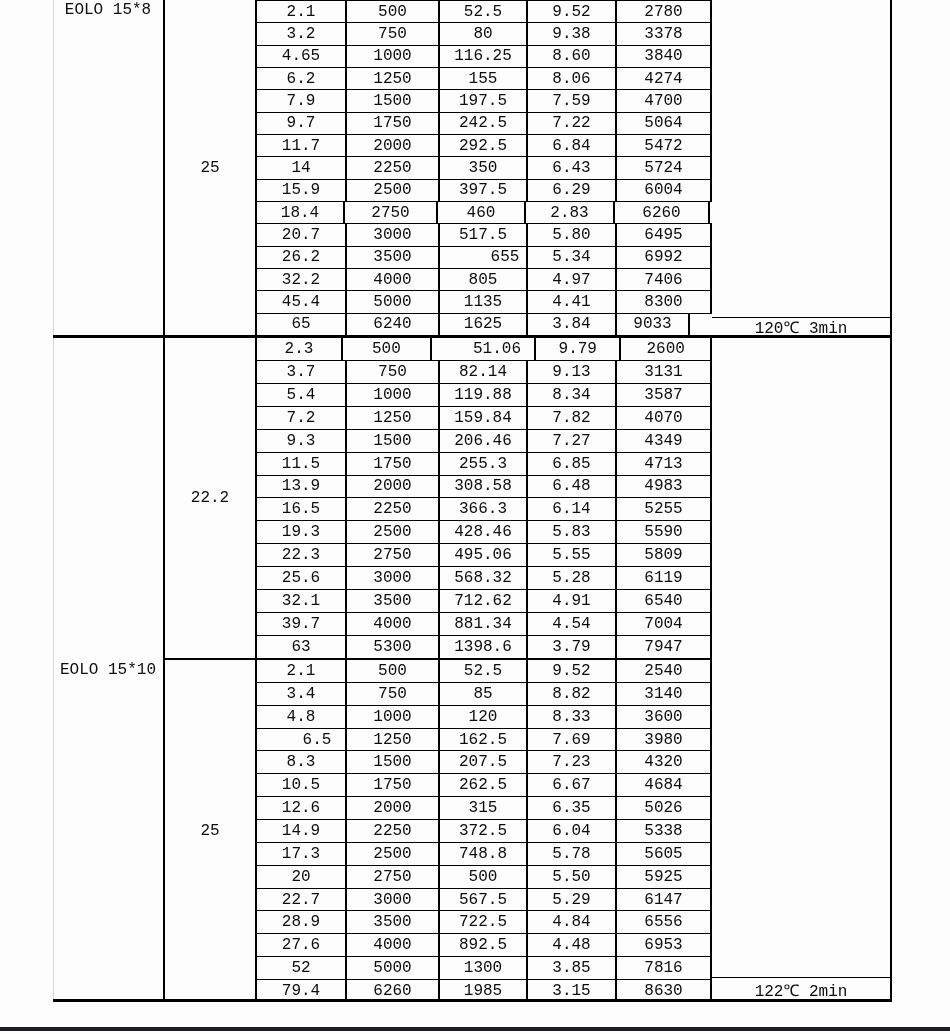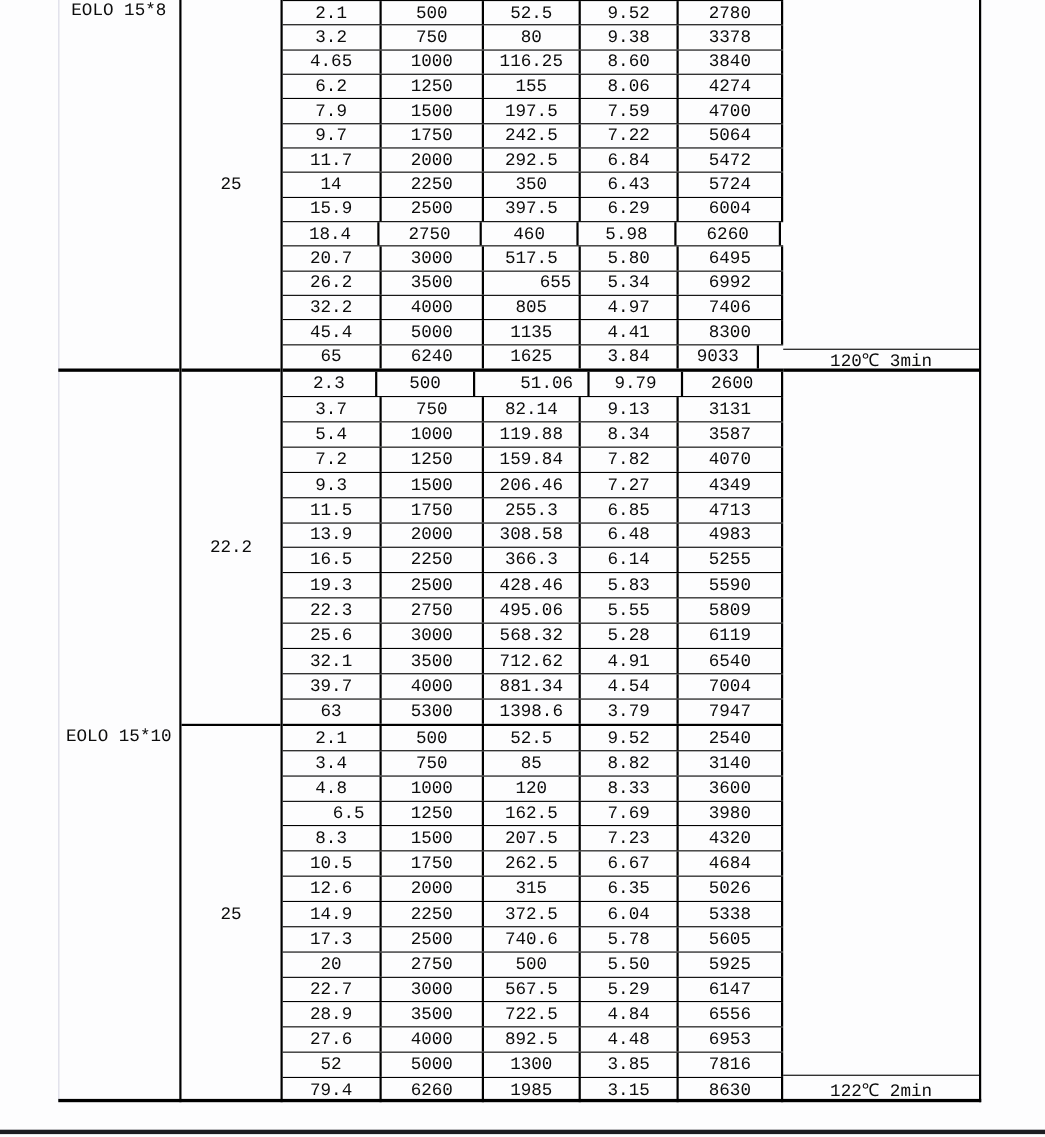--- a/index.html
+++ b/index.html
@@ -121,21 +121,21 @@
             <div class="dcell" style="width: 90px;">15.9</div>
             <div class="dcell" style="width: 93px;">2500</div>
             <div class="dcell" style="width: 88px;">397.5</div>
             <div class="dcell" style="width: 89px;">6.29</div>
             <div class="dcell" style="width: 95px;">6004</div>
           </div>
           <div class="drow">
             <div class="dcell" style="width: 88px;">18.4</div>
             <div class="dcell" style="width: 93px;">2750</div>
             <div class="dcell" style="width: 88px;">460</div>
-            <div class="dcell" style="width: 89px;">5.98</div>
+            <div class="dcell" style="width: 89px;">2.83</div>
             <div class="dcell" style="width: 95px;">6260</div>
           </div>
           <div class="drow">
             <div class="dcell" style="width: 90px;">20.7</div>
             <div class="dcell" style="width: 93px;">3000</div>
             <div class="dcell" style="width: 88px;">517.5</div>
             <div class="dcell" style="width: 89px;">5.80</div>
             <div class="dcell" style="width: 95px;">6495</div>
           </div>
           <div class="drow">
@@ -320,21 +320,21 @@
           <div class="drow">
             <div class="dcell" style="width: 90px;">14.9</div>
             <div class="dcell" style="width: 93px;">2250</div>
             <div class="dcell" style="width: 88px;">372.5</div>
             <div class="dcell" style="width: 89px;">6.04</div>
             <div class="dcell" style="width: 95px;">5338</div>
           </div>
           <div class="drow">
             <div class="dcell" style="width: 90px;">17.3</div>
             <div class="dcell" style="width: 93px;">2500</div>
-            <div class="dcell" style="width: 88px;">740.6</div>
+            <div class="dcell" style="width: 88px;">748.8</div>
             <div class="dcell" style="width: 89px;">5.78</div>
             <div class="dcell" style="width: 95px;">5605</div>
           </div>
           <div class="drow">
             <div class="dcell" style="width: 90px;">20</div>
             <div class="dcell" style="width: 93px;">2750</div>
             <div class="dcell" style="width: 88px;">500</div>
             <div class="dcell" style="width: 89px;">5.50</div>
             <div class="dcell" style="width: 95px;">5925</div>
           </div>

